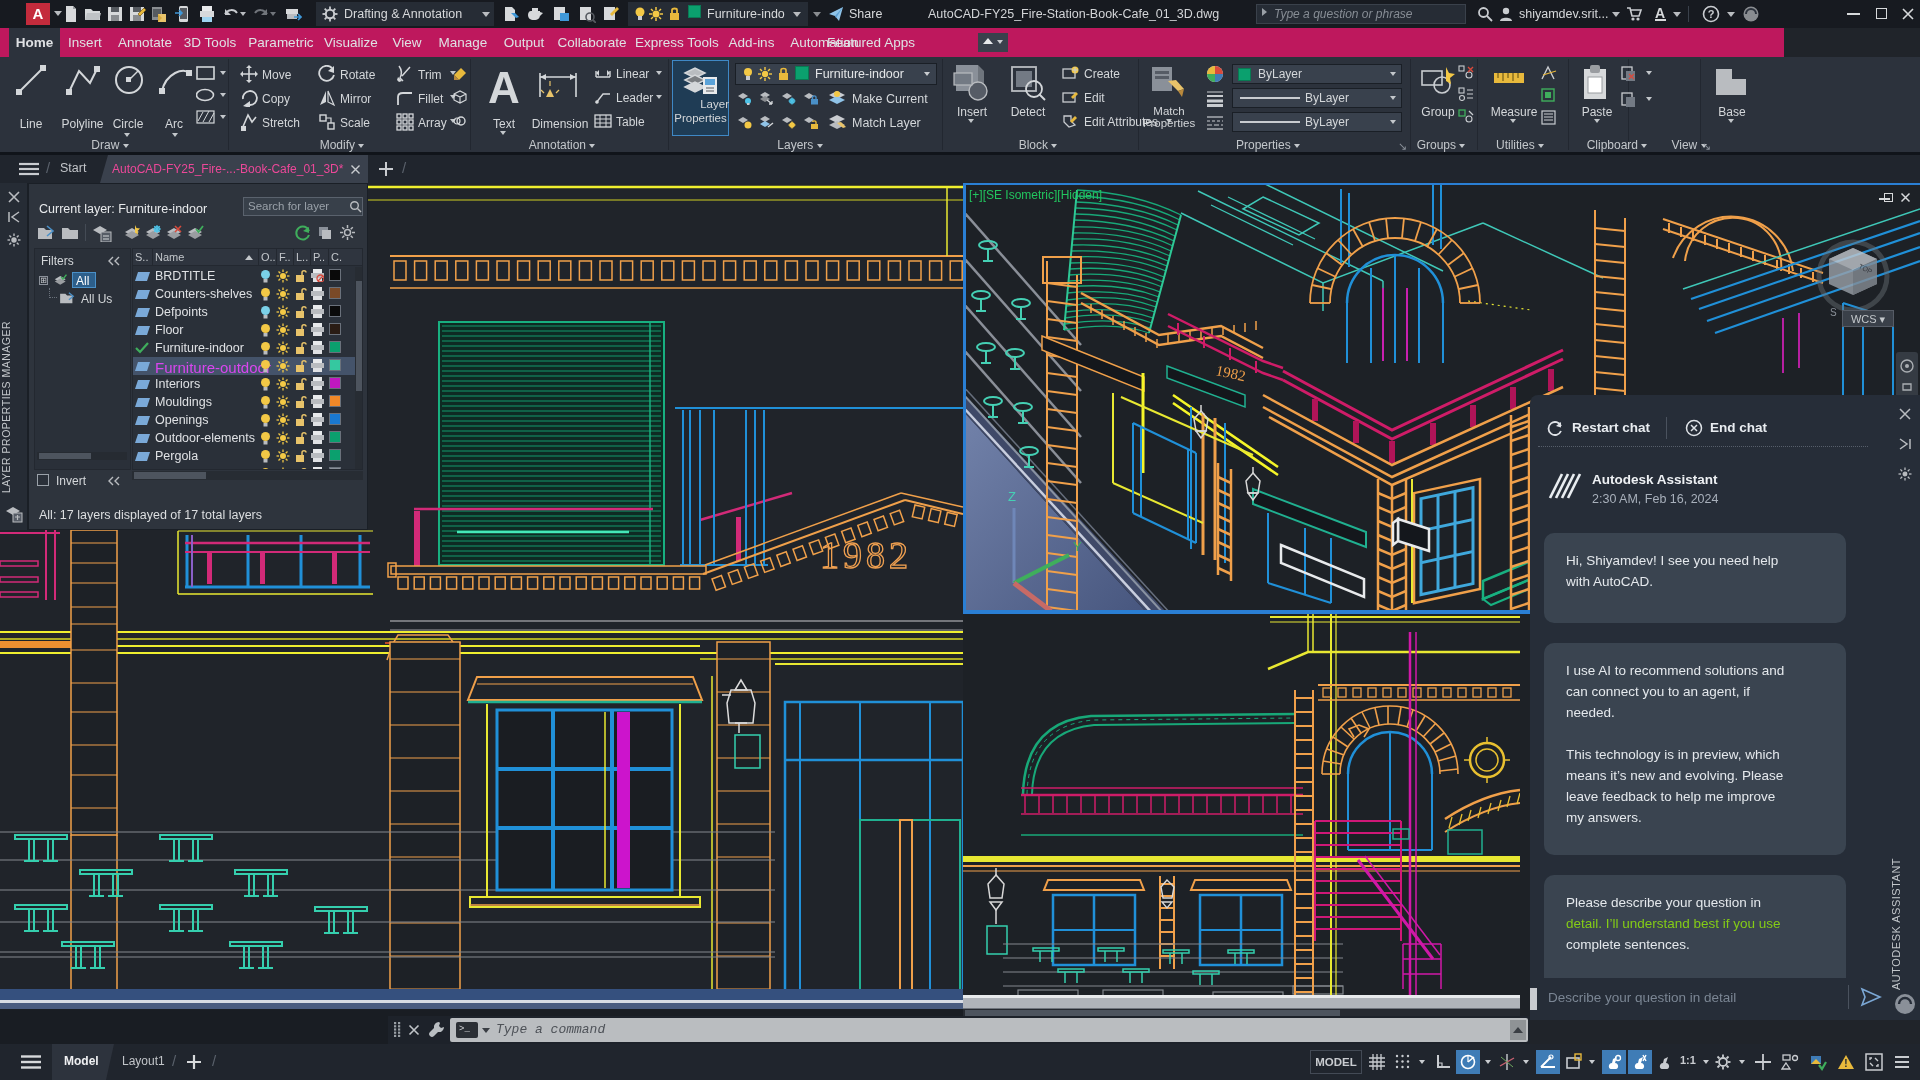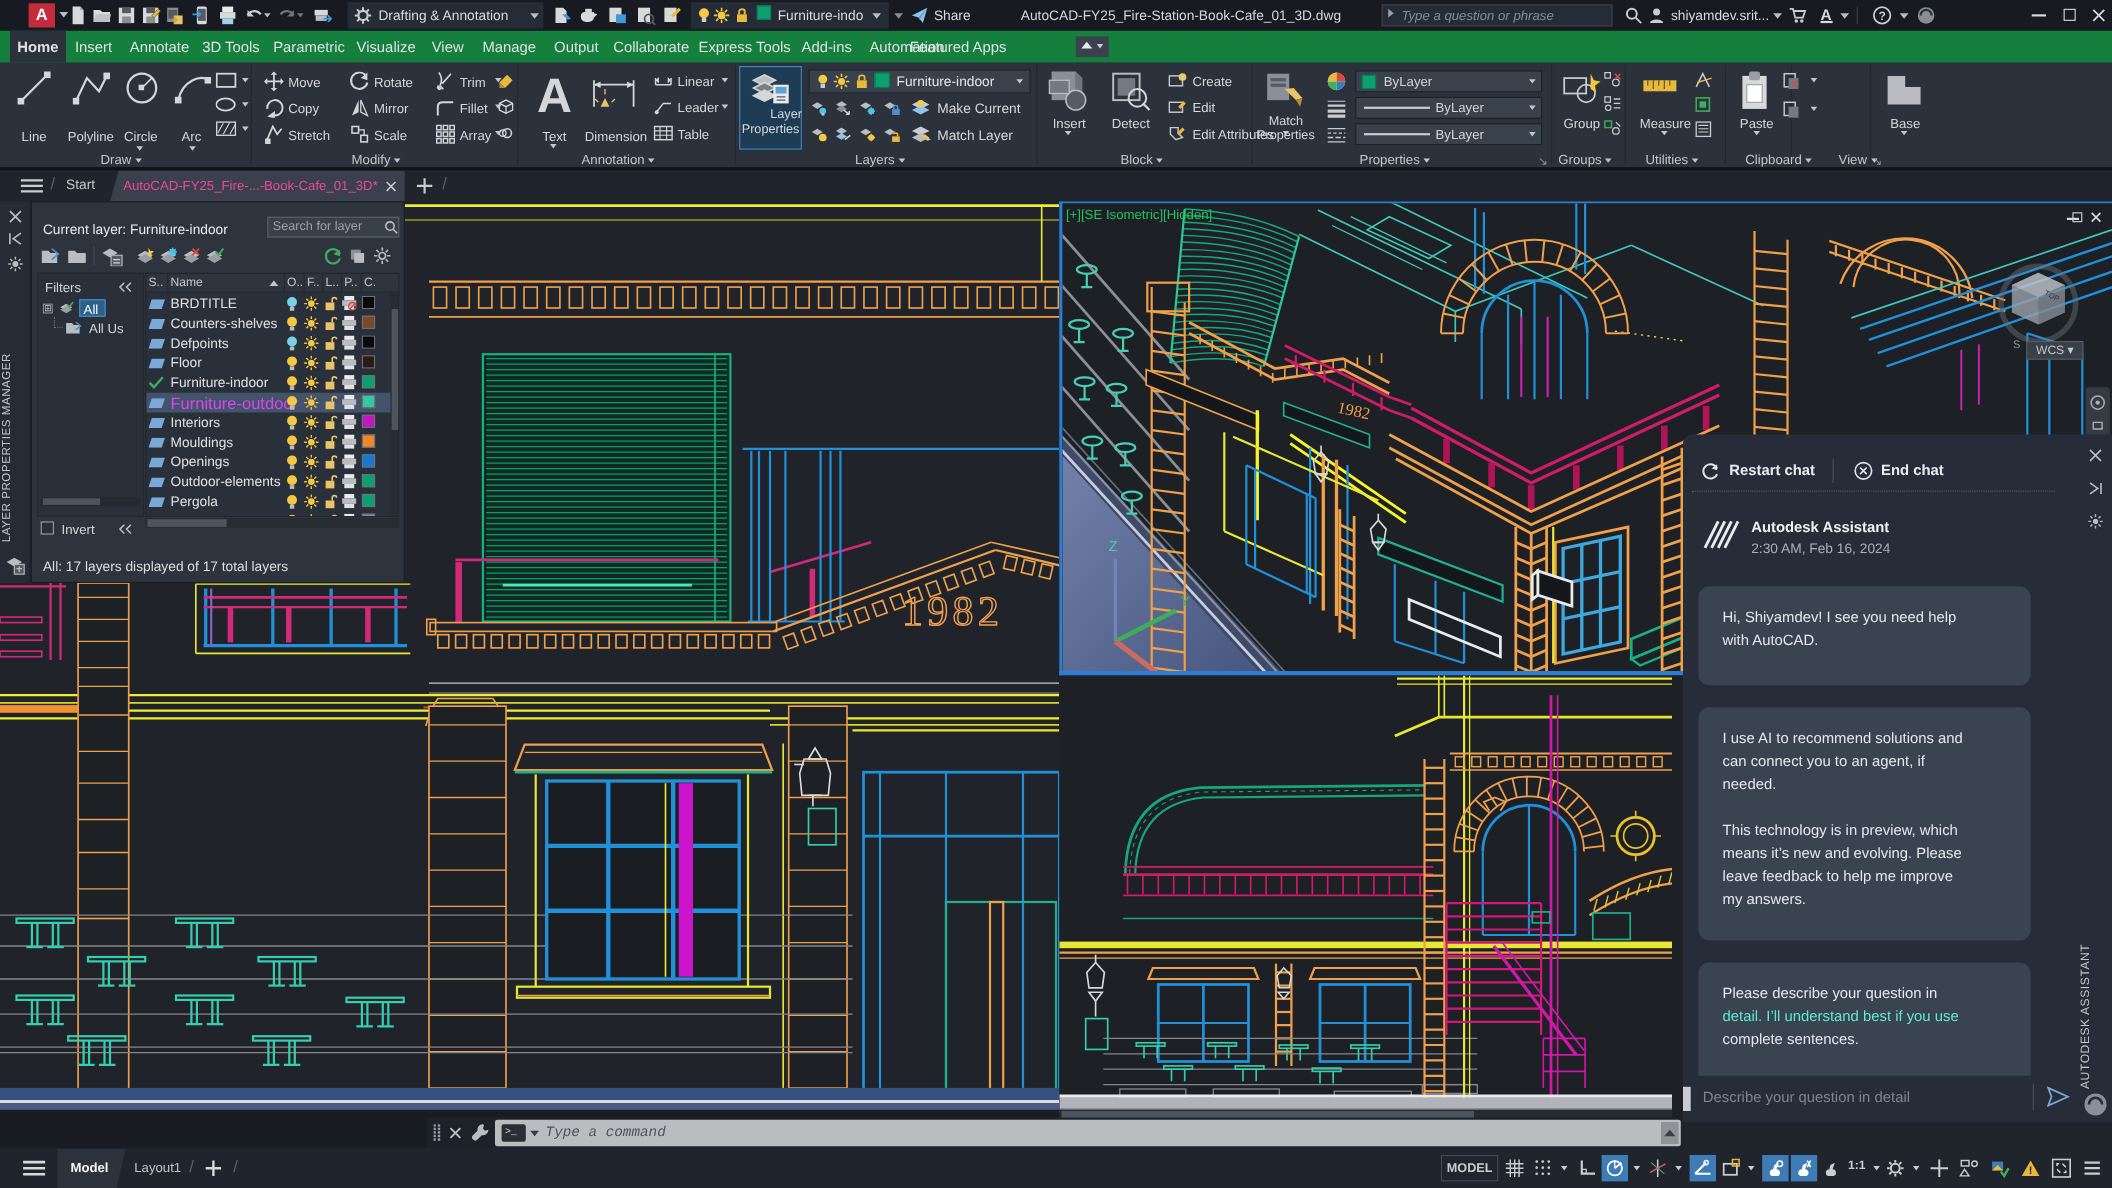--- a/index.html
+++ b/index.html
@@ -1079,21 +1079,21 @@
       <svg class="abs" style="left:1742px;top:5px" width="18" height="18" viewBox="0 0 18 18">
         <circle cx="9" cy="9" r="7.5" fill="#8a8d91"></circle>
         <path d="M4,9 A5,5 0 0 1 14,9" fill="none" stroke="#2c323c" stroke-width="2"></path>
       </svg>
       <div class="abs" style="left:1847px;top:13px;width:13px;height:1.5px;background:#d7d9db"></div>
       <div class="abs" style="left:1876px;top:8px;width:11px;height:11px;border:1.5px solid #d7d9db"></div>
       <svg class="abs" style="left:1901px;top:7px" width="14" height="14" viewBox="0 0 14 14">
         <path d="M2,2 L12,12 M12,2 L2,12" stroke="#d7d9db" stroke-width="1.6"></path>
       </svg>
     </div>
-<div class="abs" style="left:0;top:28px;width:1920px;height:29px;background:#15803d;font-size:13.5px;color:#dfe1e4">
+<div class="abs" style="left:0;top:28px;width:1784px;height:29px;background:#be185d;font-size:13.5px;color:#dfe1e4">
       <div class="abs" style="left:9px;top:0;width:51px;height:29px;background:#2c323c;font-weight:bold;text-align:center;line-height:29px;white-space:nowrap">Home</div>
       <div class="abs" style="left:64px;top:0;width:42px;height:29px;text-align:center;line-height:29px;white-space:nowrap">Insert</div>
       <div class="abs" style="left:114px;top:0;width:62px;height:29px;text-align:center;line-height:29px;white-space:nowrap">Annotate</div>
       <div class="abs" style="left:182px;top:0;width:56px;height:29px;text-align:center;line-height:29px;white-space:nowrap">3D Tools</div>
       <div class="abs" style="left:246px;top:0;width:70px;height:29px;text-align:center;line-height:29px;white-space:nowrap">Parametric</div>
       <div class="abs" style="left:323px;top:0;width:56px;height:29px;text-align:center;line-height:29px;white-space:nowrap">Visualize</div>
       <div class="abs" style="left:388px;top:0;width:38px;height:29px;text-align:center;line-height:29px;white-space:nowrap">View</div>
       <div class="abs" style="left:433px;top:0;width:60px;height:29px;text-align:center;line-height:29px;white-space:nowrap">Manage</div>
       <div class="abs" style="left:497px;top:0;width:54px;height:29px;text-align:center;line-height:29px;white-space:nowrap">Output</div>
       <div class="abs" style="left:555px;top:0;width:74px;height:29px;text-align:center;line-height:29px;white-space:nowrap">Collaborate</div>
@@ -2074,21 +2074,21 @@
       <div class="abs" style="left:14px;top:248px;width:302px;height:212px;background:#3a4450;border-radius:10px"></div>
       <div class="abs" style="left:36px;top:268px;font-size:13.5px;color:#e4e8ec;white-space:nowrap">I use AI to recommend solutions and</div>
       <div class="abs" style="left:36px;top:289px;font-size:13.5px;color:#e4e8ec;white-space:nowrap">can connect you to an agent, if</div>
       <div class="abs" style="left:36px;top:310px;font-size:13.5px;color:#e4e8ec;white-space:nowrap">needed.</div>
       <div class="abs" style="left:36px;top:352px;font-size:13.5px;color:#e4e8ec;white-space:nowrap">This technology is in preview, which</div>
       <div class="abs" style="left:36px;top:373px;font-size:13.5px;color:#e4e8ec;white-space:nowrap">means it’s new and evolving. Please</div>
       <div class="abs" style="left:36px;top:394px;font-size:13.5px;color:#e4e8ec;white-space:nowrap">leave feedback to help me improve</div>
       <div class="abs" style="left:36px;top:415px;font-size:13.5px;color:#e4e8ec;white-space:nowrap">my answers.</div>
       <div class="abs" style="left:14px;top:480px;width:302px;height:126px;background:#3a4450;border-radius:10px"></div>
       <div class="abs" style="left:36px;top:500px;font-size:13.5px;color:#e4e8ec;white-space:nowrap">Please describe your question in</div>
-      <div class="abs" style="left:36px;top:521px;font-size:13.5px;color:#5eead4;white-space:nowrap">detail. I’ll understand best if you use</div>
+      <div class="abs" style="left:36px;top:521px;font-size:13.5px;color:#84cc16;white-space:nowrap">detail. I’ll understand best if you use</div>
       <div class="abs" style="left:36px;top:542px;font-size:13.5px;color:#e4e8ec;white-space:nowrap">complete sentences.</div>
       <div class="abs" style="left:0;top:583px;width:360px;height:42px;background:#262d38"></div>
       <div class="abs" style="left:18px;top:595px;font-size:13.5px;color:#7b8694">Describe your question in detail</div>
       <div class="abs" style="left:318px;top:590px;width:1px;height:24px;background:#4a525e"></div>
       <svg class="abs" style="left:330px;top:592px" width="22" height="20" viewBox="0 0 22 20">
         <path d="M2,2 L20,10 L2,18 L5,10 Z" fill="none" stroke="#7ba7d4" stroke-width="1.6"></path>
       </svg>
       <div class="abs" style="left:0;top:593px;width:7px;height:22px;background:#c9ccd0"></div>
     </div>
     <div class="abs" style="left:1890px;top:395px;width:30px;height:625px;background:#262d38">

